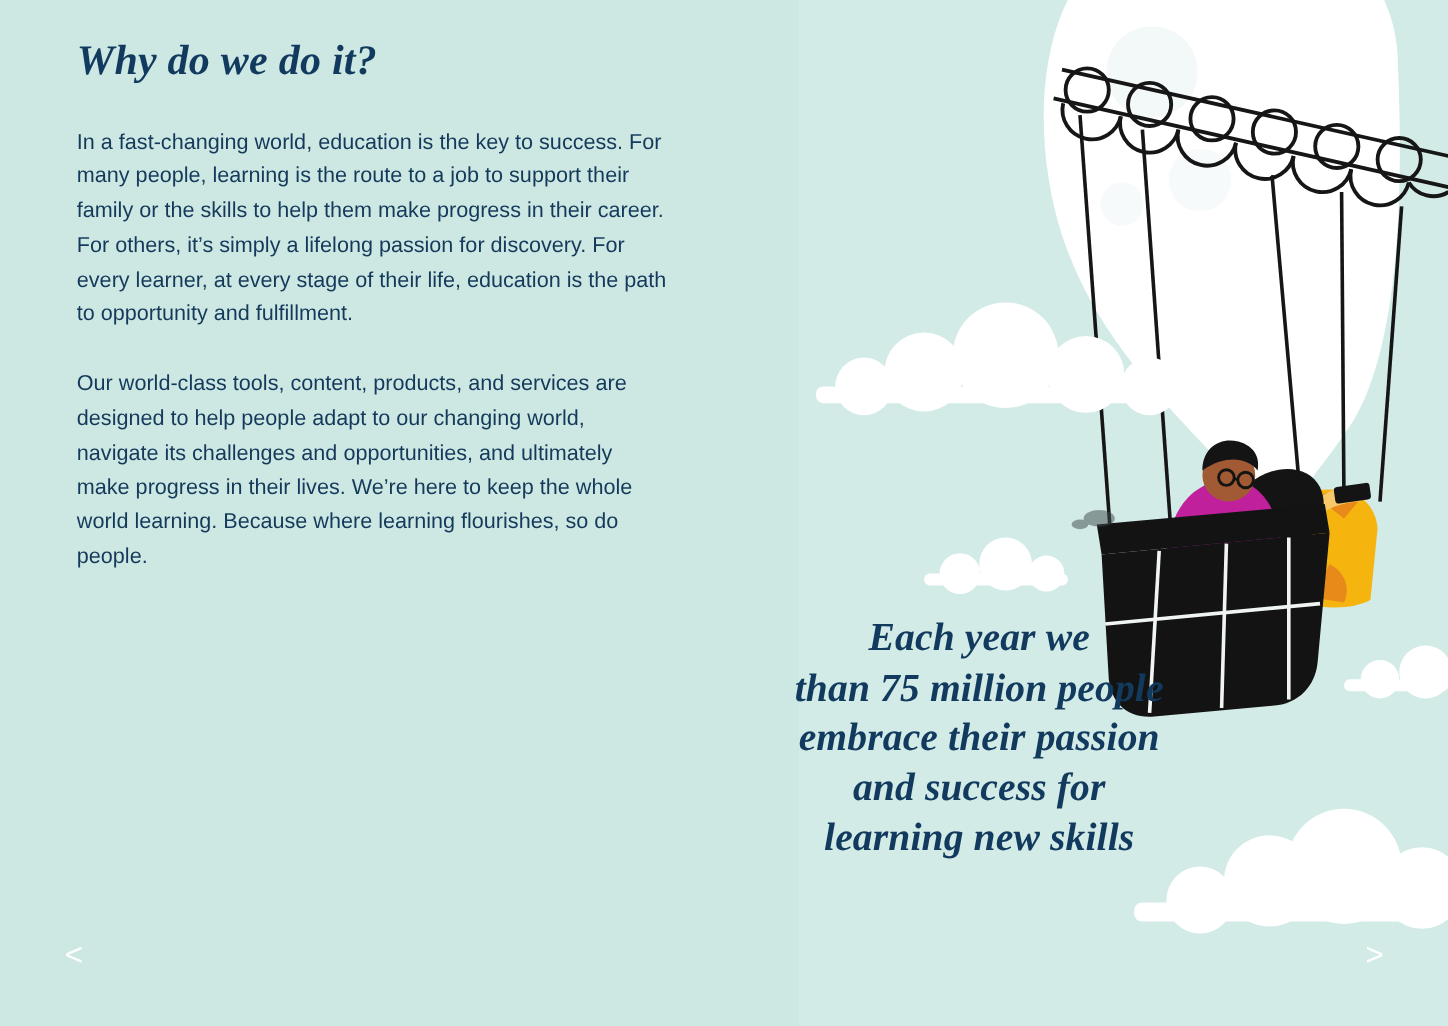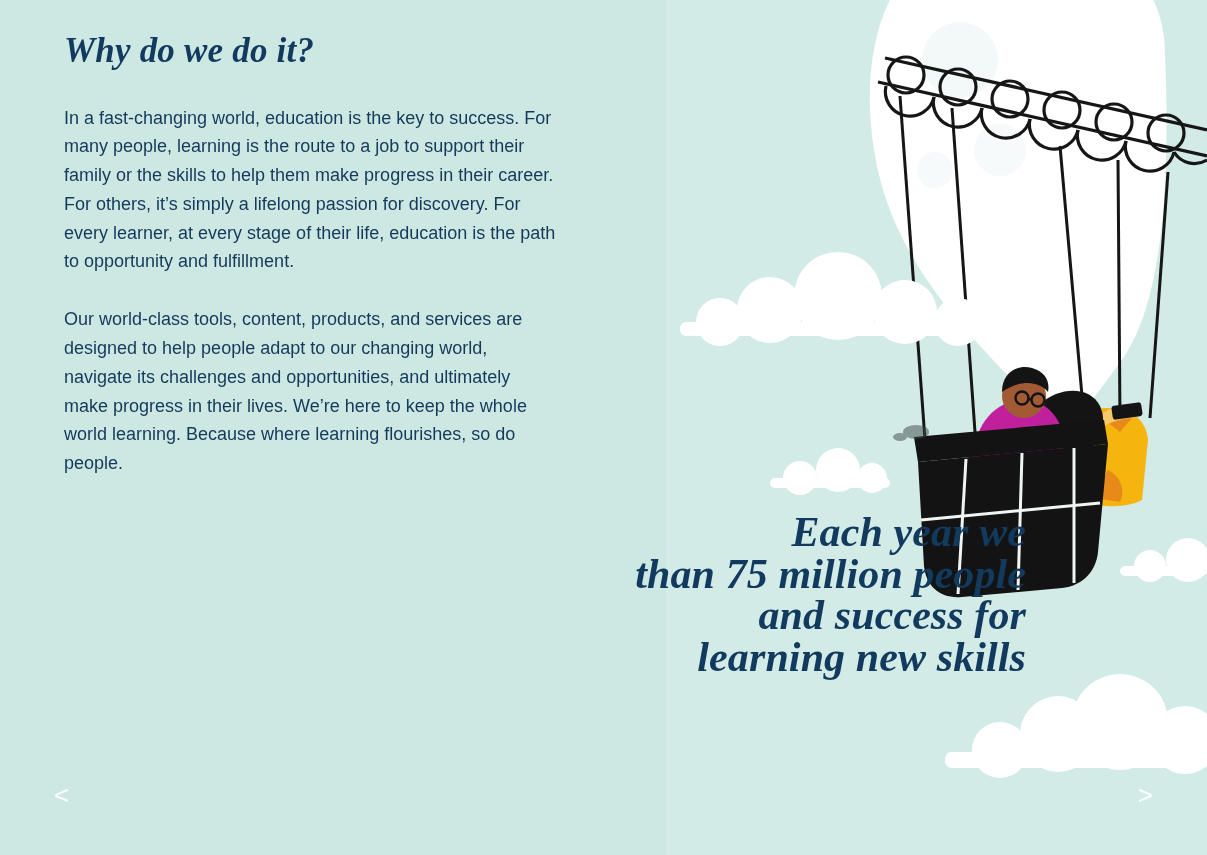--- a/index.html
+++ b/index.html
@@ -70,25 +70,25 @@
   .body-para + .body-para {
     margin-top: 29px;
   }
 
   
   .quote {
     position: absolute;
     left: 606px;
     top: 512px;
     width: 420px;
-    text-align: right;
+    text-align: center;
     font-family: "Liberation Serif", serif;
     font-style: italic;
     font-weight: bold;
-    font-size: 42px;
+    font-size: 33px;
     line-height: 41.5px;
     color: #123a5e;
     letter-spacing: 0.1px;
   }
   .quote .qline { display: block; white-space: nowrap; }
 
   
   .nav-arrow {
     position: absolute;
     bottom: 43px;
@@ -255,20 +255,21 @@
 
   <div class="text-col">
     <h1 class="heading">Why do we do it?</h1>
     <p class="body-para">In a fast-changing world, education is the key to success. For many people, learning is the route to a job to support their family or the skills to help them make progress in their career. For others, it’s simply a lifelong passion for discovery. For every learner, at every stage of their life, education is the path to opportunity and fulfillment.</p>
     <p class="body-para">Our world-class tools, content, products, and services are designed to help people adapt to our changing world, navigate its challenges and opportunities, and ultimately make progress in their lives. We’re here to keep the whole world learning. Because where learning flourishes, so do people.</p>
   </div>
 
   <div class="quote">
     <span class="qline">Each year we</span>
     <span class="qline">than 75 million people</span>
+    <span class="qline">embrace their passion</span>
     <span class="qline">and success for</span>
     <span class="qline">learning new skills</span>
   </div>
 
   <div class="nav-arrow nav-prev">&lt;</div>
   <div class="nav-arrow nav-next">&gt;</div>
 
 </div>
 
 </body></html>

